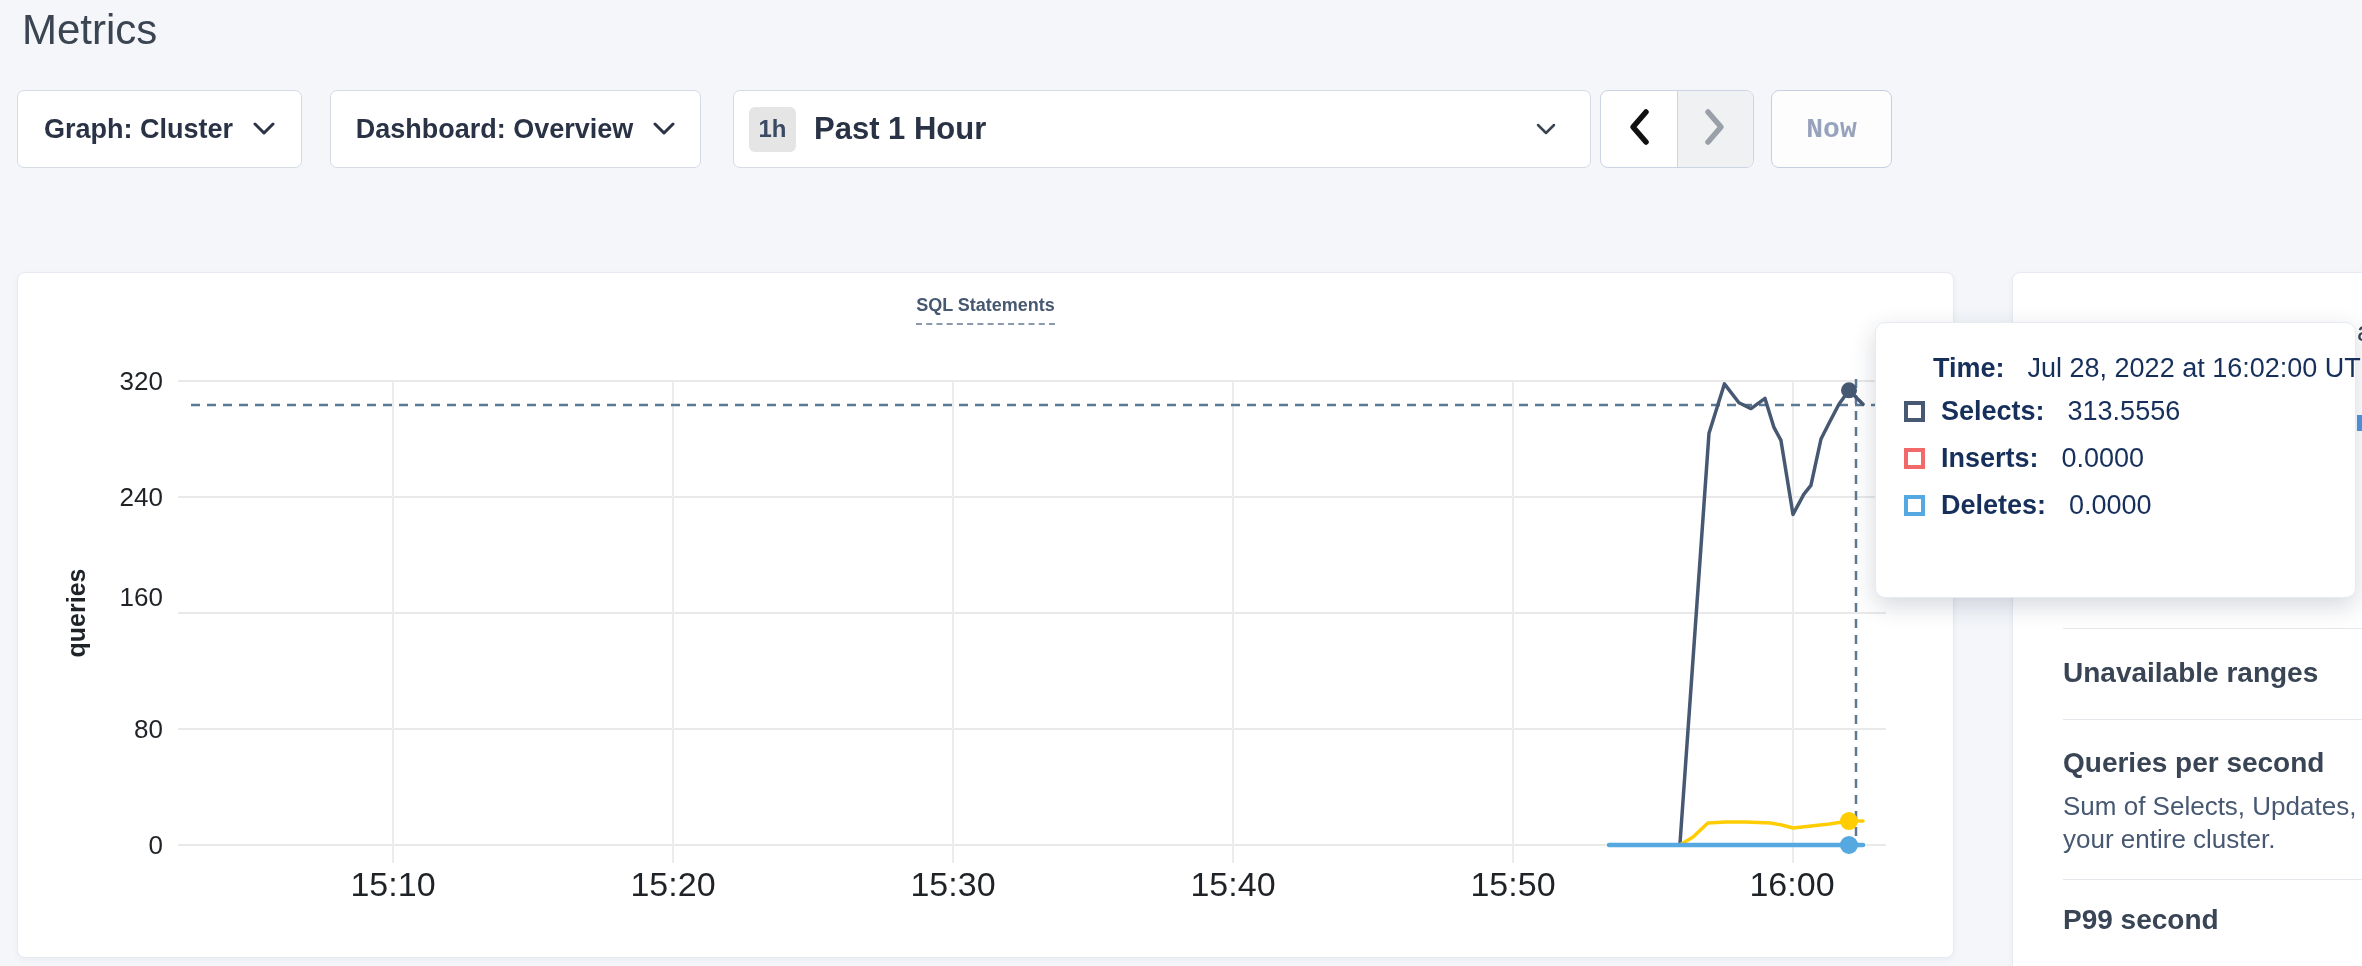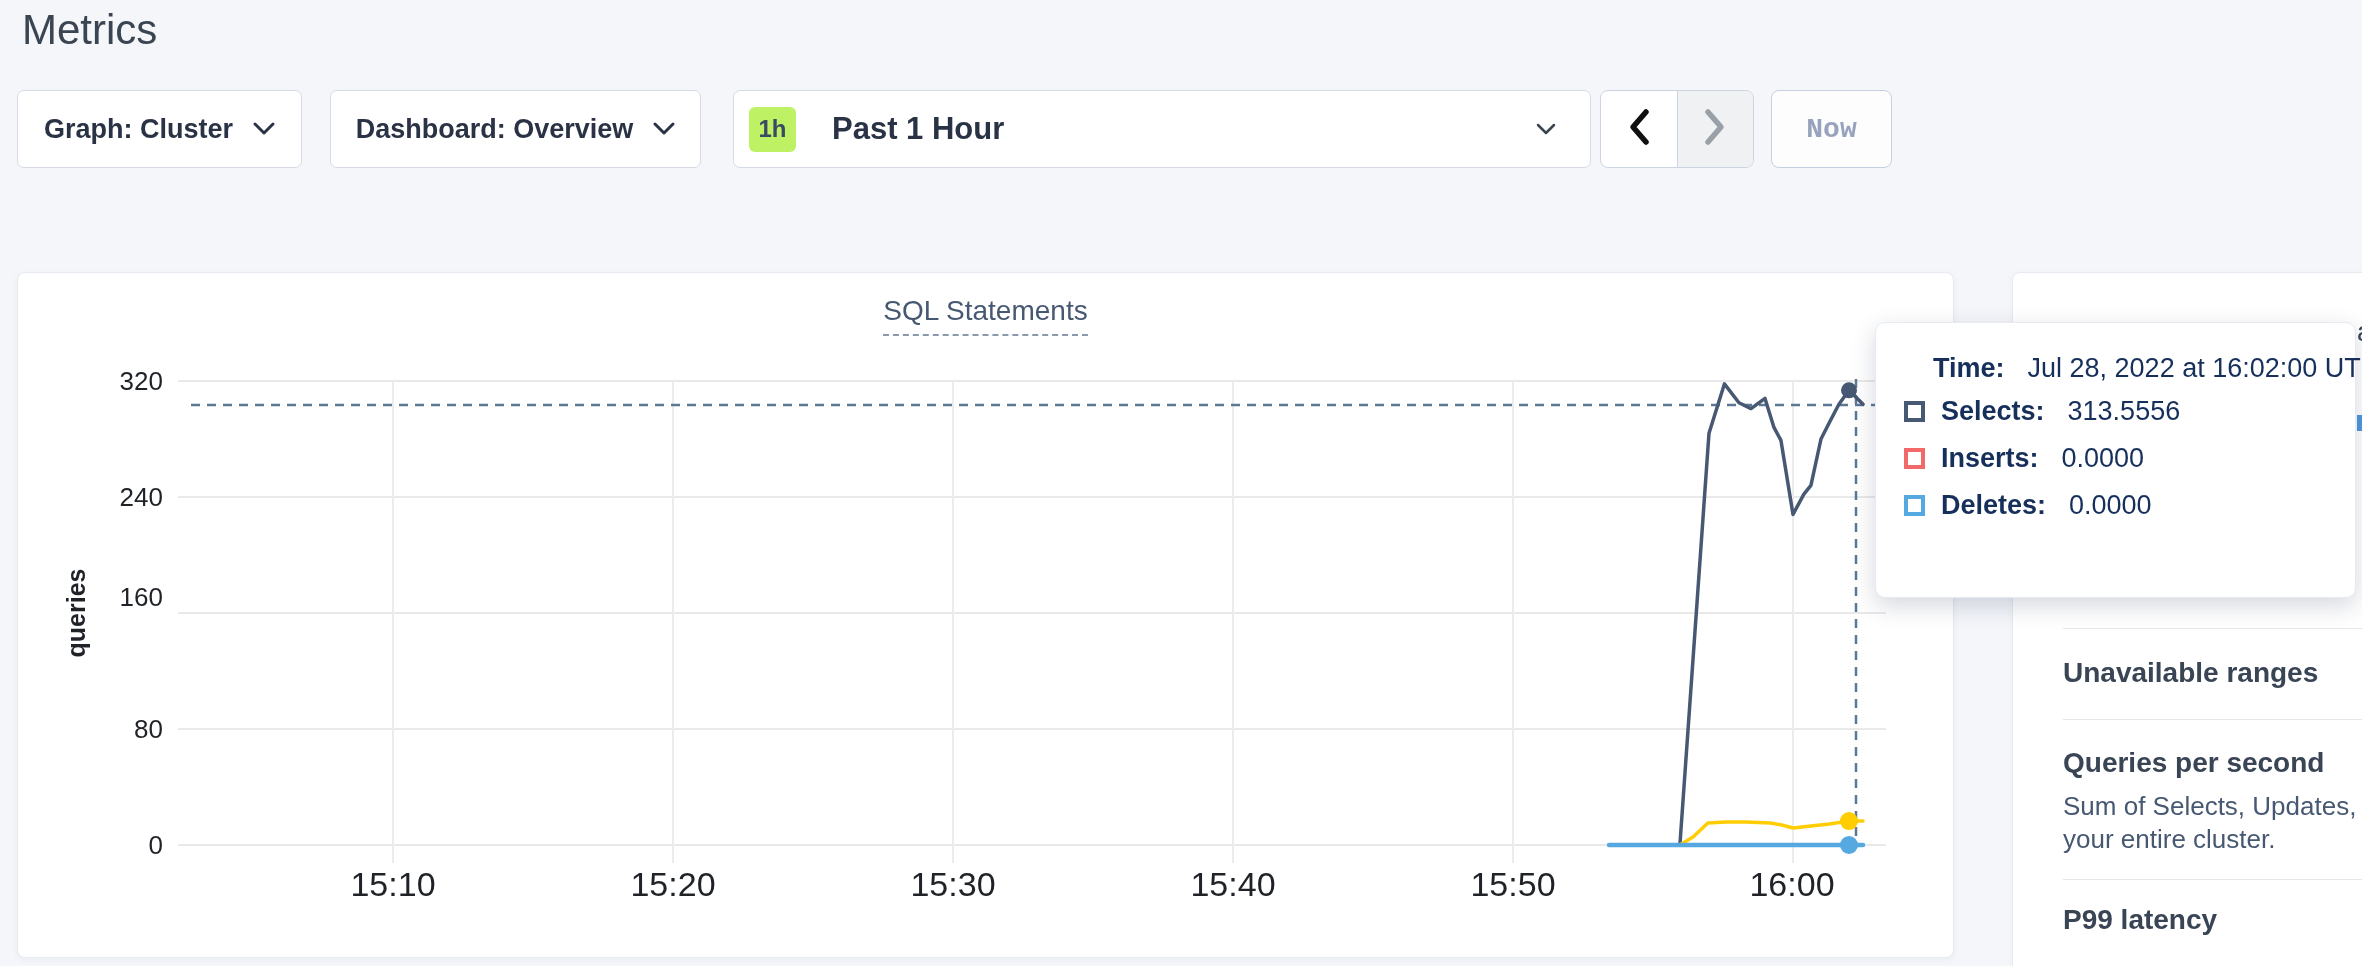--- a/index.html
+++ b/index.html
@@ -22,23 +22,23 @@
     font-size:27px;font-weight:600;color:#2a3345;cursor:pointer;
   }
   .ctl.graph{left:17px;width:285px;}
   .ctl.dash{left:330px;width:371px;}
   .picker{
     position:absolute;top:90px;left:733px;width:858px;height:78px;box-sizing:border-box;
     background:#fff;border:1.5px solid #d5dae4;border-radius:7px;
     display:flex;align-items:center;padding:0 34px 0 15px;cursor:pointer;
   }
   .badge{
-    width:47px;height:45px;background:#bef264;border-radius:6px;
+    width:47px;height:45px;background:#e5e5e5;border-radius:6px;
     display:flex;align-items:center;justify-content:center;
-    font-size:24px;font-weight:700;color:#3b4a63;margin-right:36px;flex:0 0 auto;
+    font-size:24px;font-weight:700;color:#3b4a63;margin-right:18px;flex:0 0 auto;
   }
   .picker-label{font-size:31px;font-weight:600;color:#2a3345;}
   .picker .chev{margin-left:auto;}
   .chev svg{display:block;}
   .timenav{
     position:absolute;top:90px;left:1600px;width:154px;height:78px;box-sizing:border-box;
     border:1.5px solid #ccd3e2;border-radius:8px;overflow:hidden;display:flex;background:#fff;
   }
   .timenav .half{
     width:50%;display:flex;align-items:center;justify-content:center;cursor:pointer;
@@ -51,21 +51,21 @@
     font-size:28px;font-weight:600;color:#97a2bc;cursor:pointer;font-family:Liberation Mono, monospace;
   }
   
   .chart-card{
     position:absolute;left:17px;top:272px;width:1935px;height:684px;
     background:#fff;border:1px solid #e7eaf0;border-radius:8px;
     box-shadow:0 2px 6px rgba(40,50,80,.05);
   }
   .chart-title-wrap{position:absolute;top:22px;left:0;right:0;text-align:center;}
   .chart-title{
-    display:inline-block;font-size:28px;font-weight:400;color:#475872;
+    display:inline-block;font-size:18px;font-weight:700;color:#475872;
     border-bottom:2px dashed #8b99ad;padding-bottom:7px;cursor:help;
   }
   .ylabel{
     position:absolute;top:340px;left:58px;transform:translate(-50%,-50%) rotate(-90deg);
     font-size:25px;font-weight:700;color:#1f2328;white-space:nowrap;
   }
   .ytick{
     position:absolute;left:63px;width:82px;text-align:right;
     font-size:26px;line-height:32px;color:#1f2328;
   }
@@ -203,21 +203,21 @@
 
   <div class="side-div" style="top:355px"></div>
   <div class="side-h" style="top:384px">Unavailable ranges</div>
 
   <div class="side-div" style="top:446px"></div>
   <div class="side-h" style="top:474px">Queries per second</div>
   <div class="side-p" style="top:518px">Sum of Selects, Updates, Inser</div>
   <div class="side-p" style="top:551px">your entire cluster.</div>
 
   <div class="side-div" style="top:606px"></div>
-  <div class="side-h" style="top:631px">P99 latency</div>
+  <div class="side-h" style="top:631px">P99 second</div>
 </div>
 
 <div class="tooltip">
   <div class="tt-row time">
     <span class="tt-label">Time:</span>
     <span class="tt-value">Jul 28, 2022 at 16:02:00 UTC</span>
   </div>
   <div class="tt-row">
     <span class="swatch" style="border-color: rgb(71, 88, 114);"></span>
     <span class="tt-label">Selects:</span>

